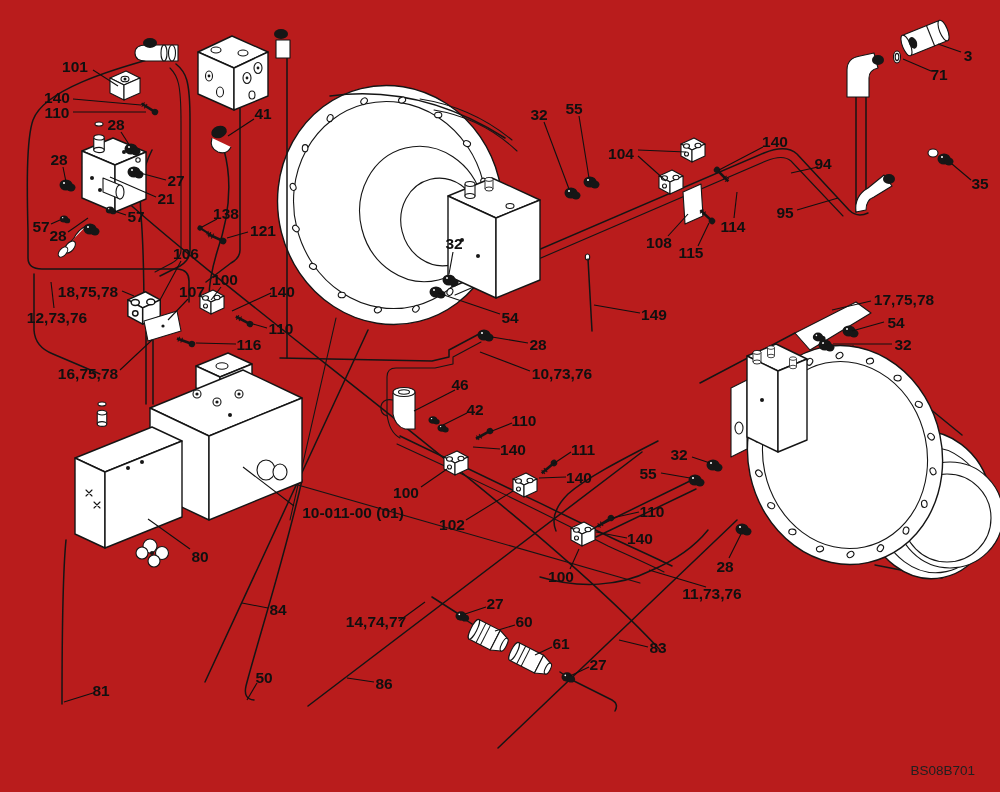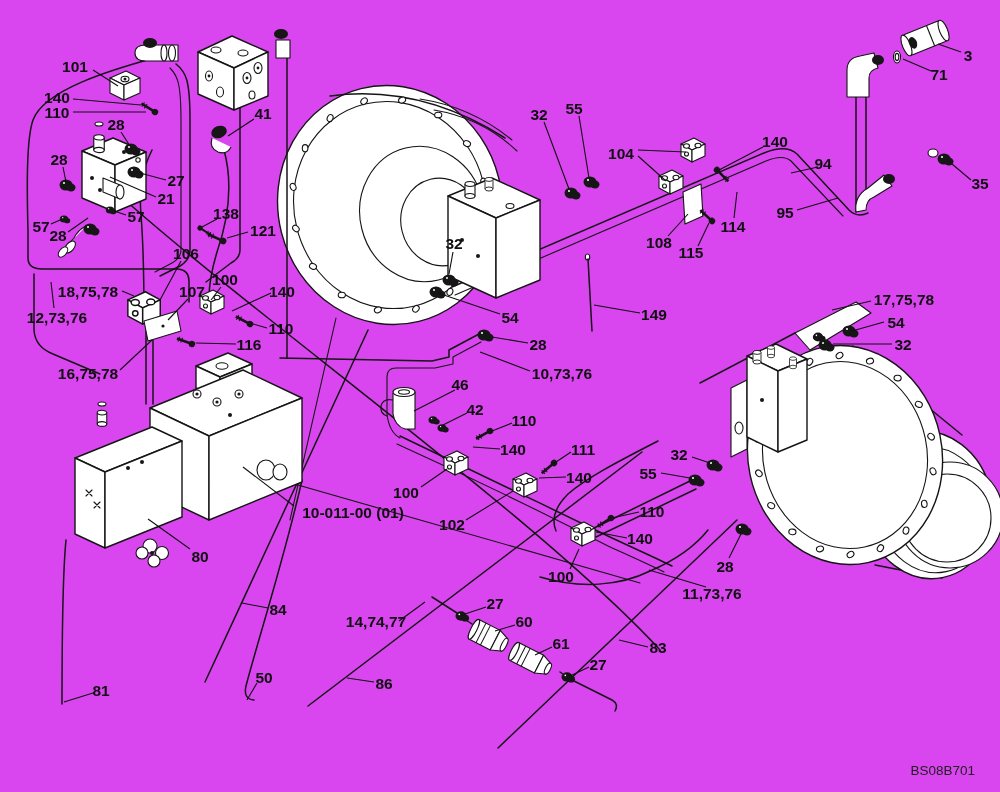--- a/index.html
+++ b/index.html
@@ -1,16 +1,16 @@
 <!DOCTYPE html>
 <html><head>
 <meta charset="utf-8">
 <style>
   html,body{margin:0;padding:0;background:#ffffff;}
-  .stage{position:relative;width:1000px;height:792px;background:#d946ef;overflow:hidden;}
+  .stage{position:relative;width:1000px;height:792px;background:#b91c1c;overflow:hidden;}
   svg{display:block;}
   .callout{font:bold 15.5px "Liberation Sans",sans-serif;fill:#101010;text-anchor:middle;}
   .code{font:13.5px "Liberation Sans",sans-serif;fill:#202020;}
   .leader{fill:none;stroke:#101010;stroke-width:1.1;}
   .ln{fill:none;stroke:#151515;stroke-width:1.5;stroke-linecap:round;stroke-linejoin:round;}
   .ln2{fill:none;stroke:#151515;stroke-width:1.1;stroke-linecap:round;stroke-linejoin:round;}
   .wh{fill:#ffffff;stroke:#151515;stroke-width:1.4;stroke-linejoin:round;}
   .wh2{fill:#ffffff;stroke:#151515;stroke-width:1.1;stroke-linejoin:round;}
   .dk{fill:#161616;stroke:none;}
 </style>

